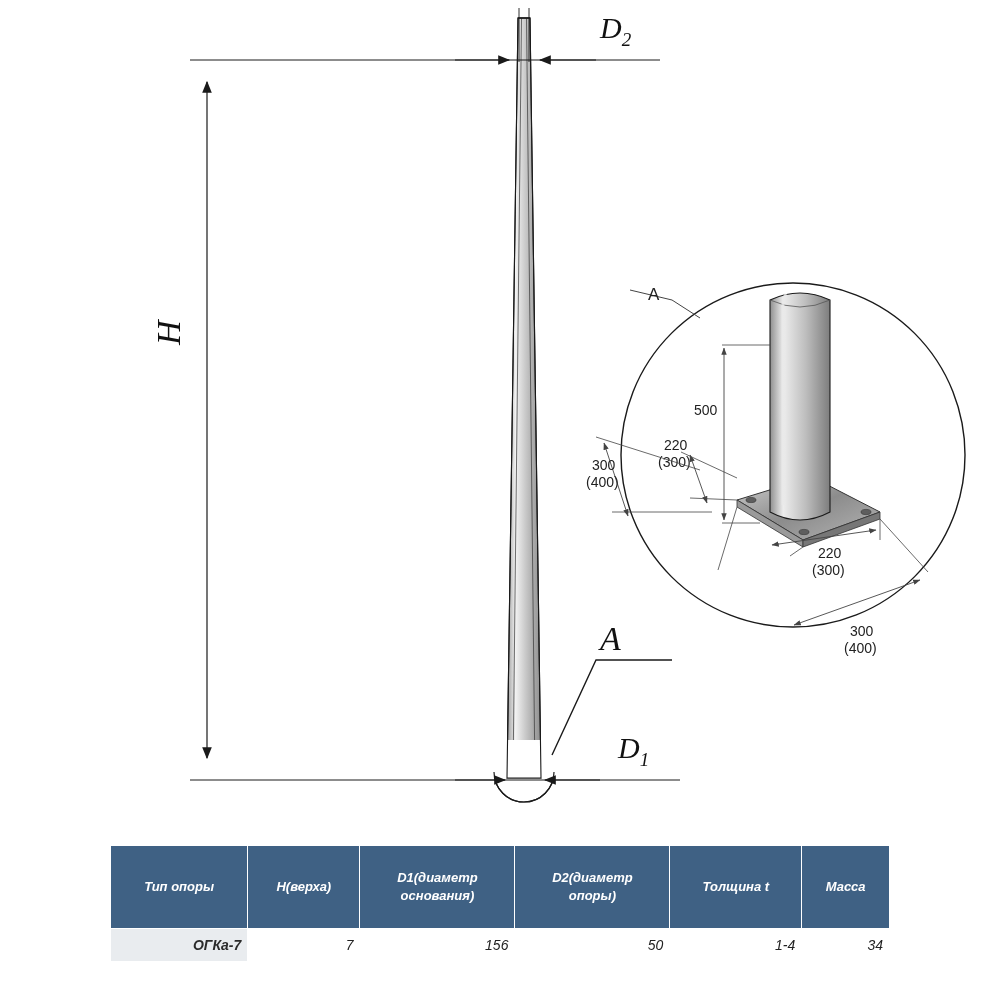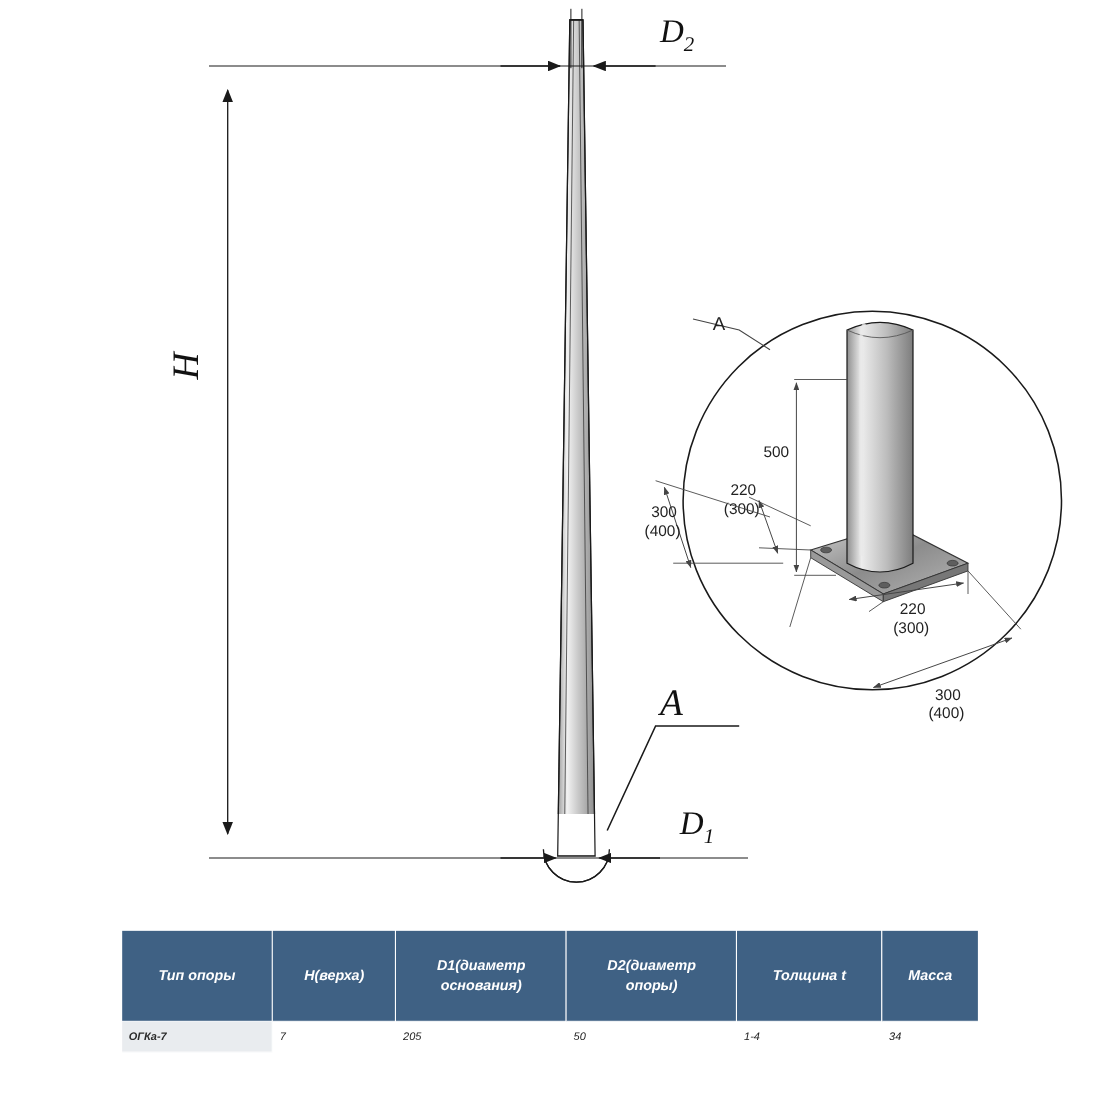--- a/index.html
+++ b/index.html
@@ -46,23 +46,23 @@
     padding: 10px 6px;
     border: 1px solid #ffffff;
     text-align: center;
     vertical-align: middle;
     line-height: 1.35;
     height: 62px;
   }
   table.spec td {
     padding: 8px 6px;
     border: 1px solid #ffffff;
-    text-align: left;
+    text-align: right;
     color: #222;
-    font-size: 10px;
+    font-size: 14px;
     background: #ffffff;
   }
   table.spec td.name-cell {
     background: #e9ecef;
     font-weight: bold;
     color: #2b2b2b;
   }
 </style>
 </head>
 <body>
@@ -230,19 +230,19 @@
       </th>
       <th>
         <div>Масса</div>
       </th>
     </tr>
   </thead>
   <tbody>
     <tr>
       <td class="name-cell">ОГКа-7</td>
       <td>7</td>
-      <td>205</td>
+      <td>156</td>
       <td>50</td>
       <td>1-4</td>
       <td>34</td>
     </tr>
   </tbody>
 </table>
 
 </body></html>

